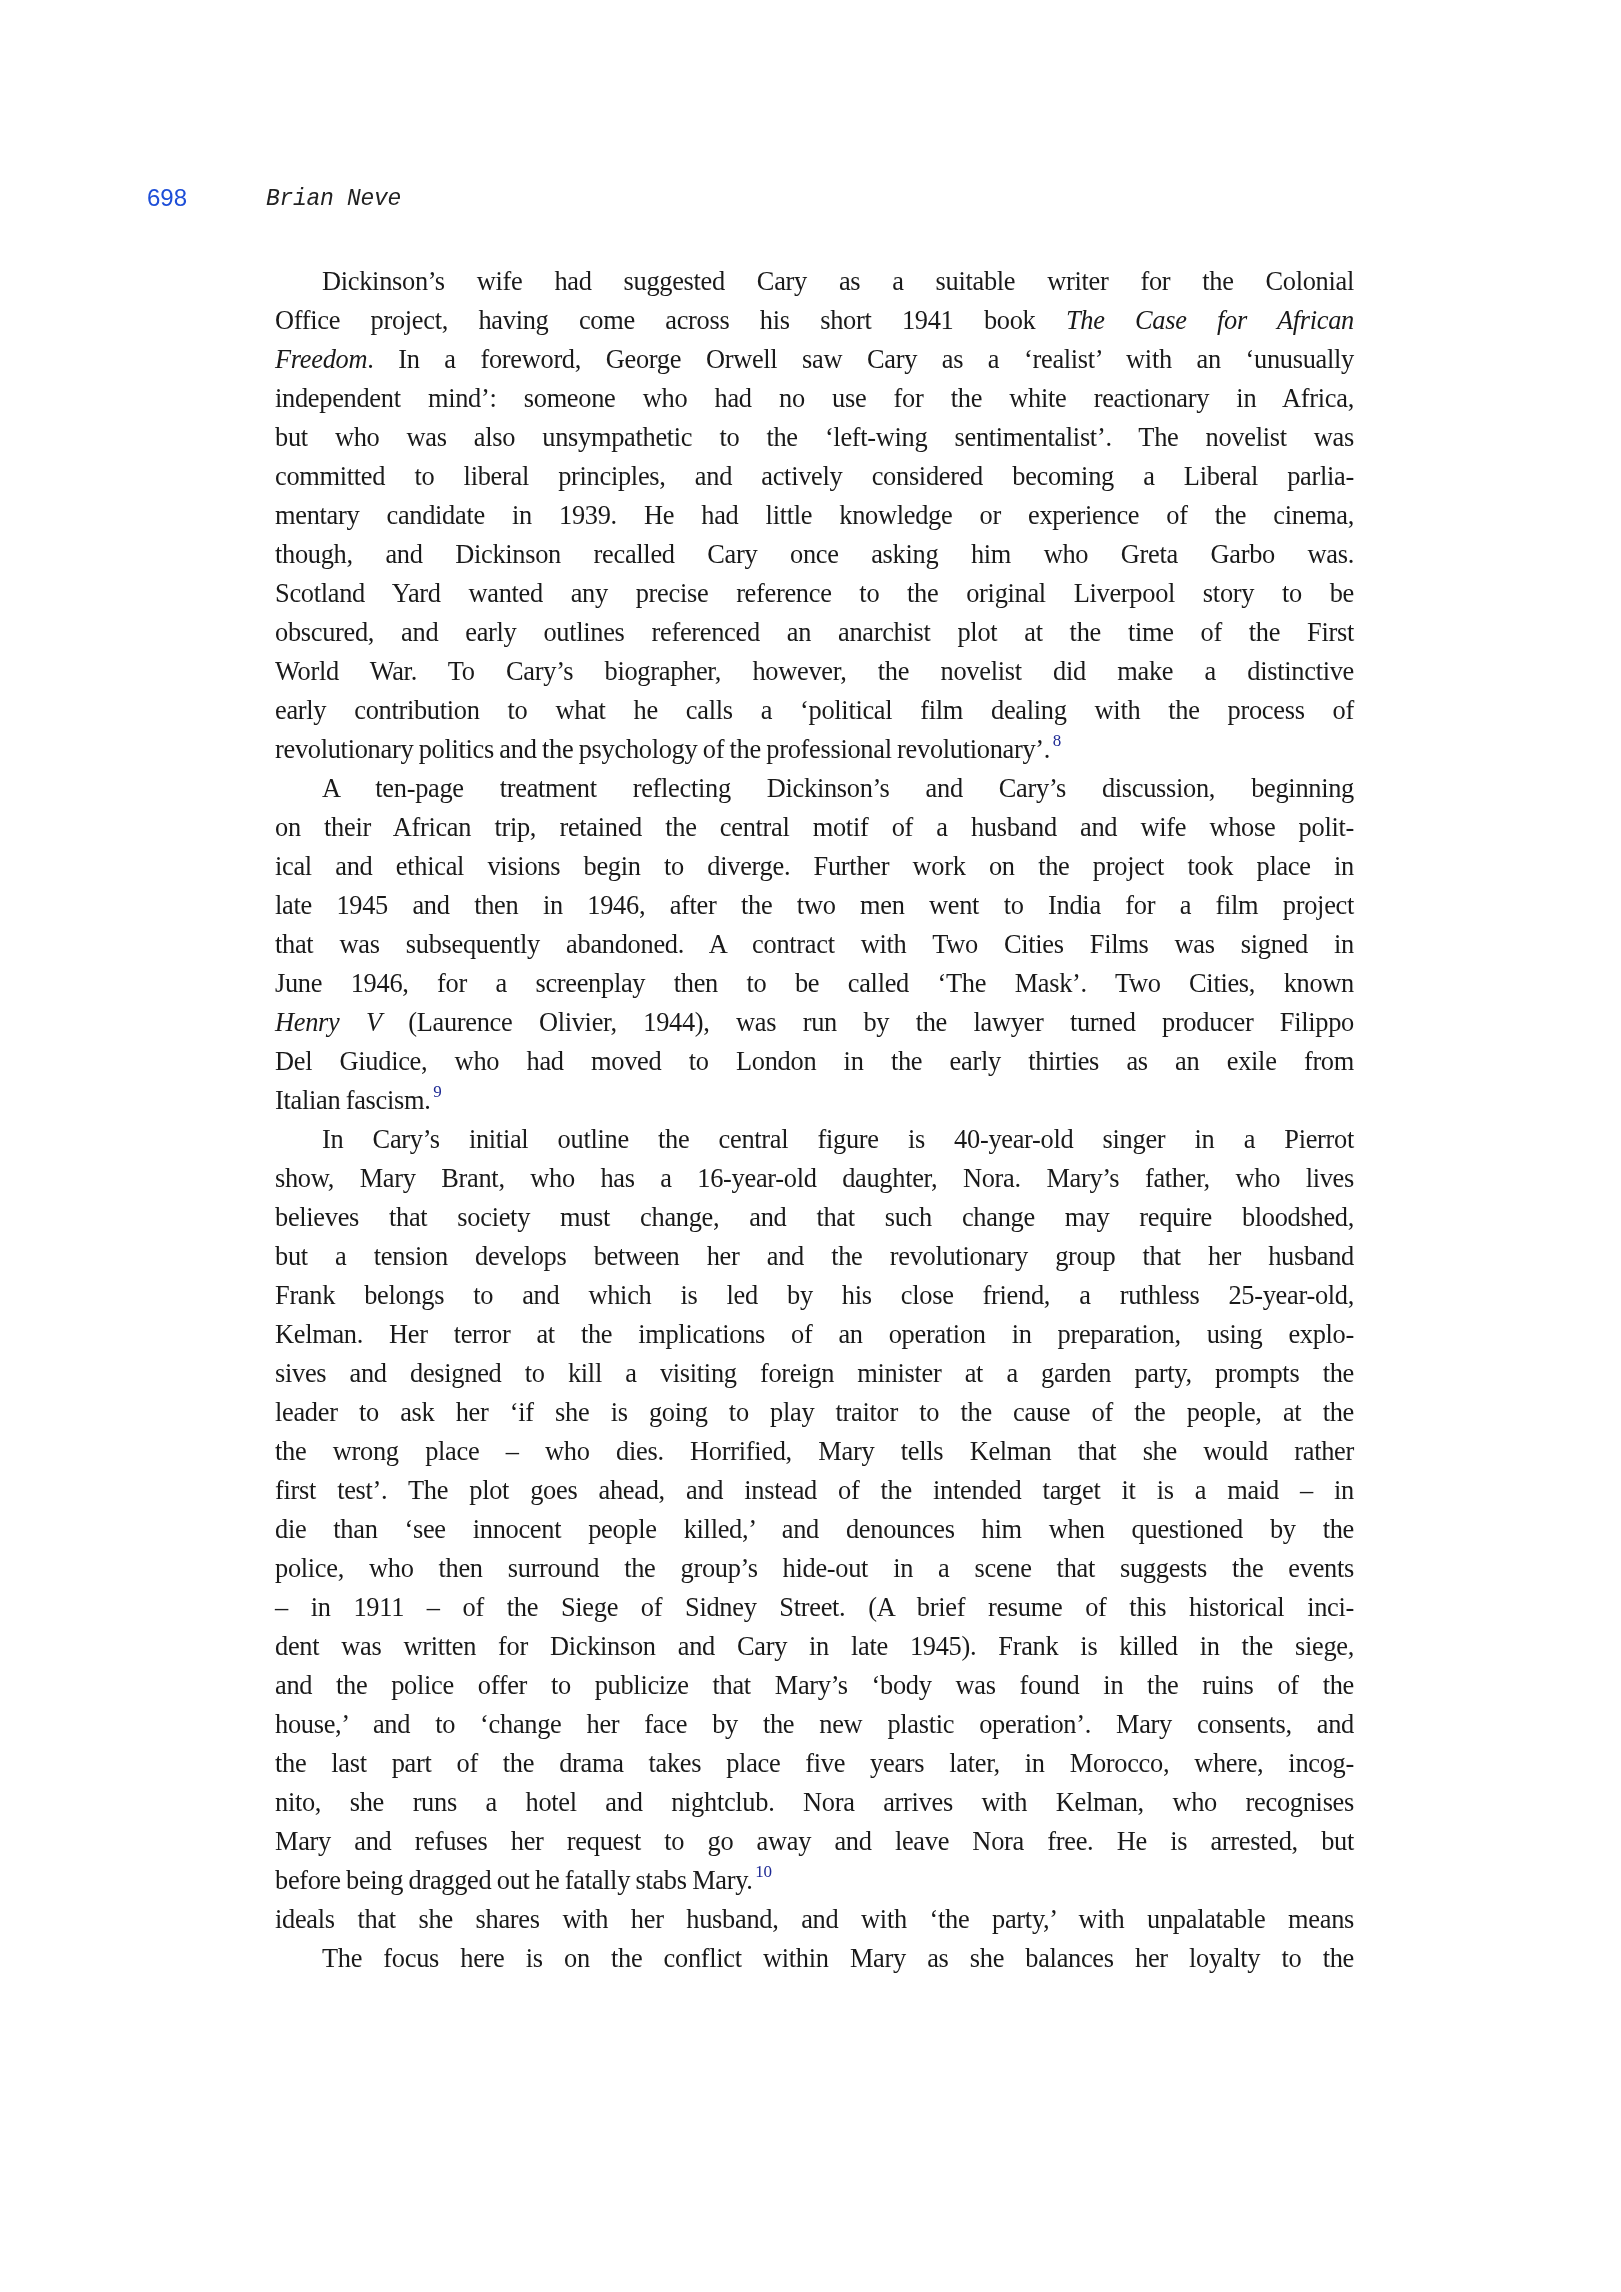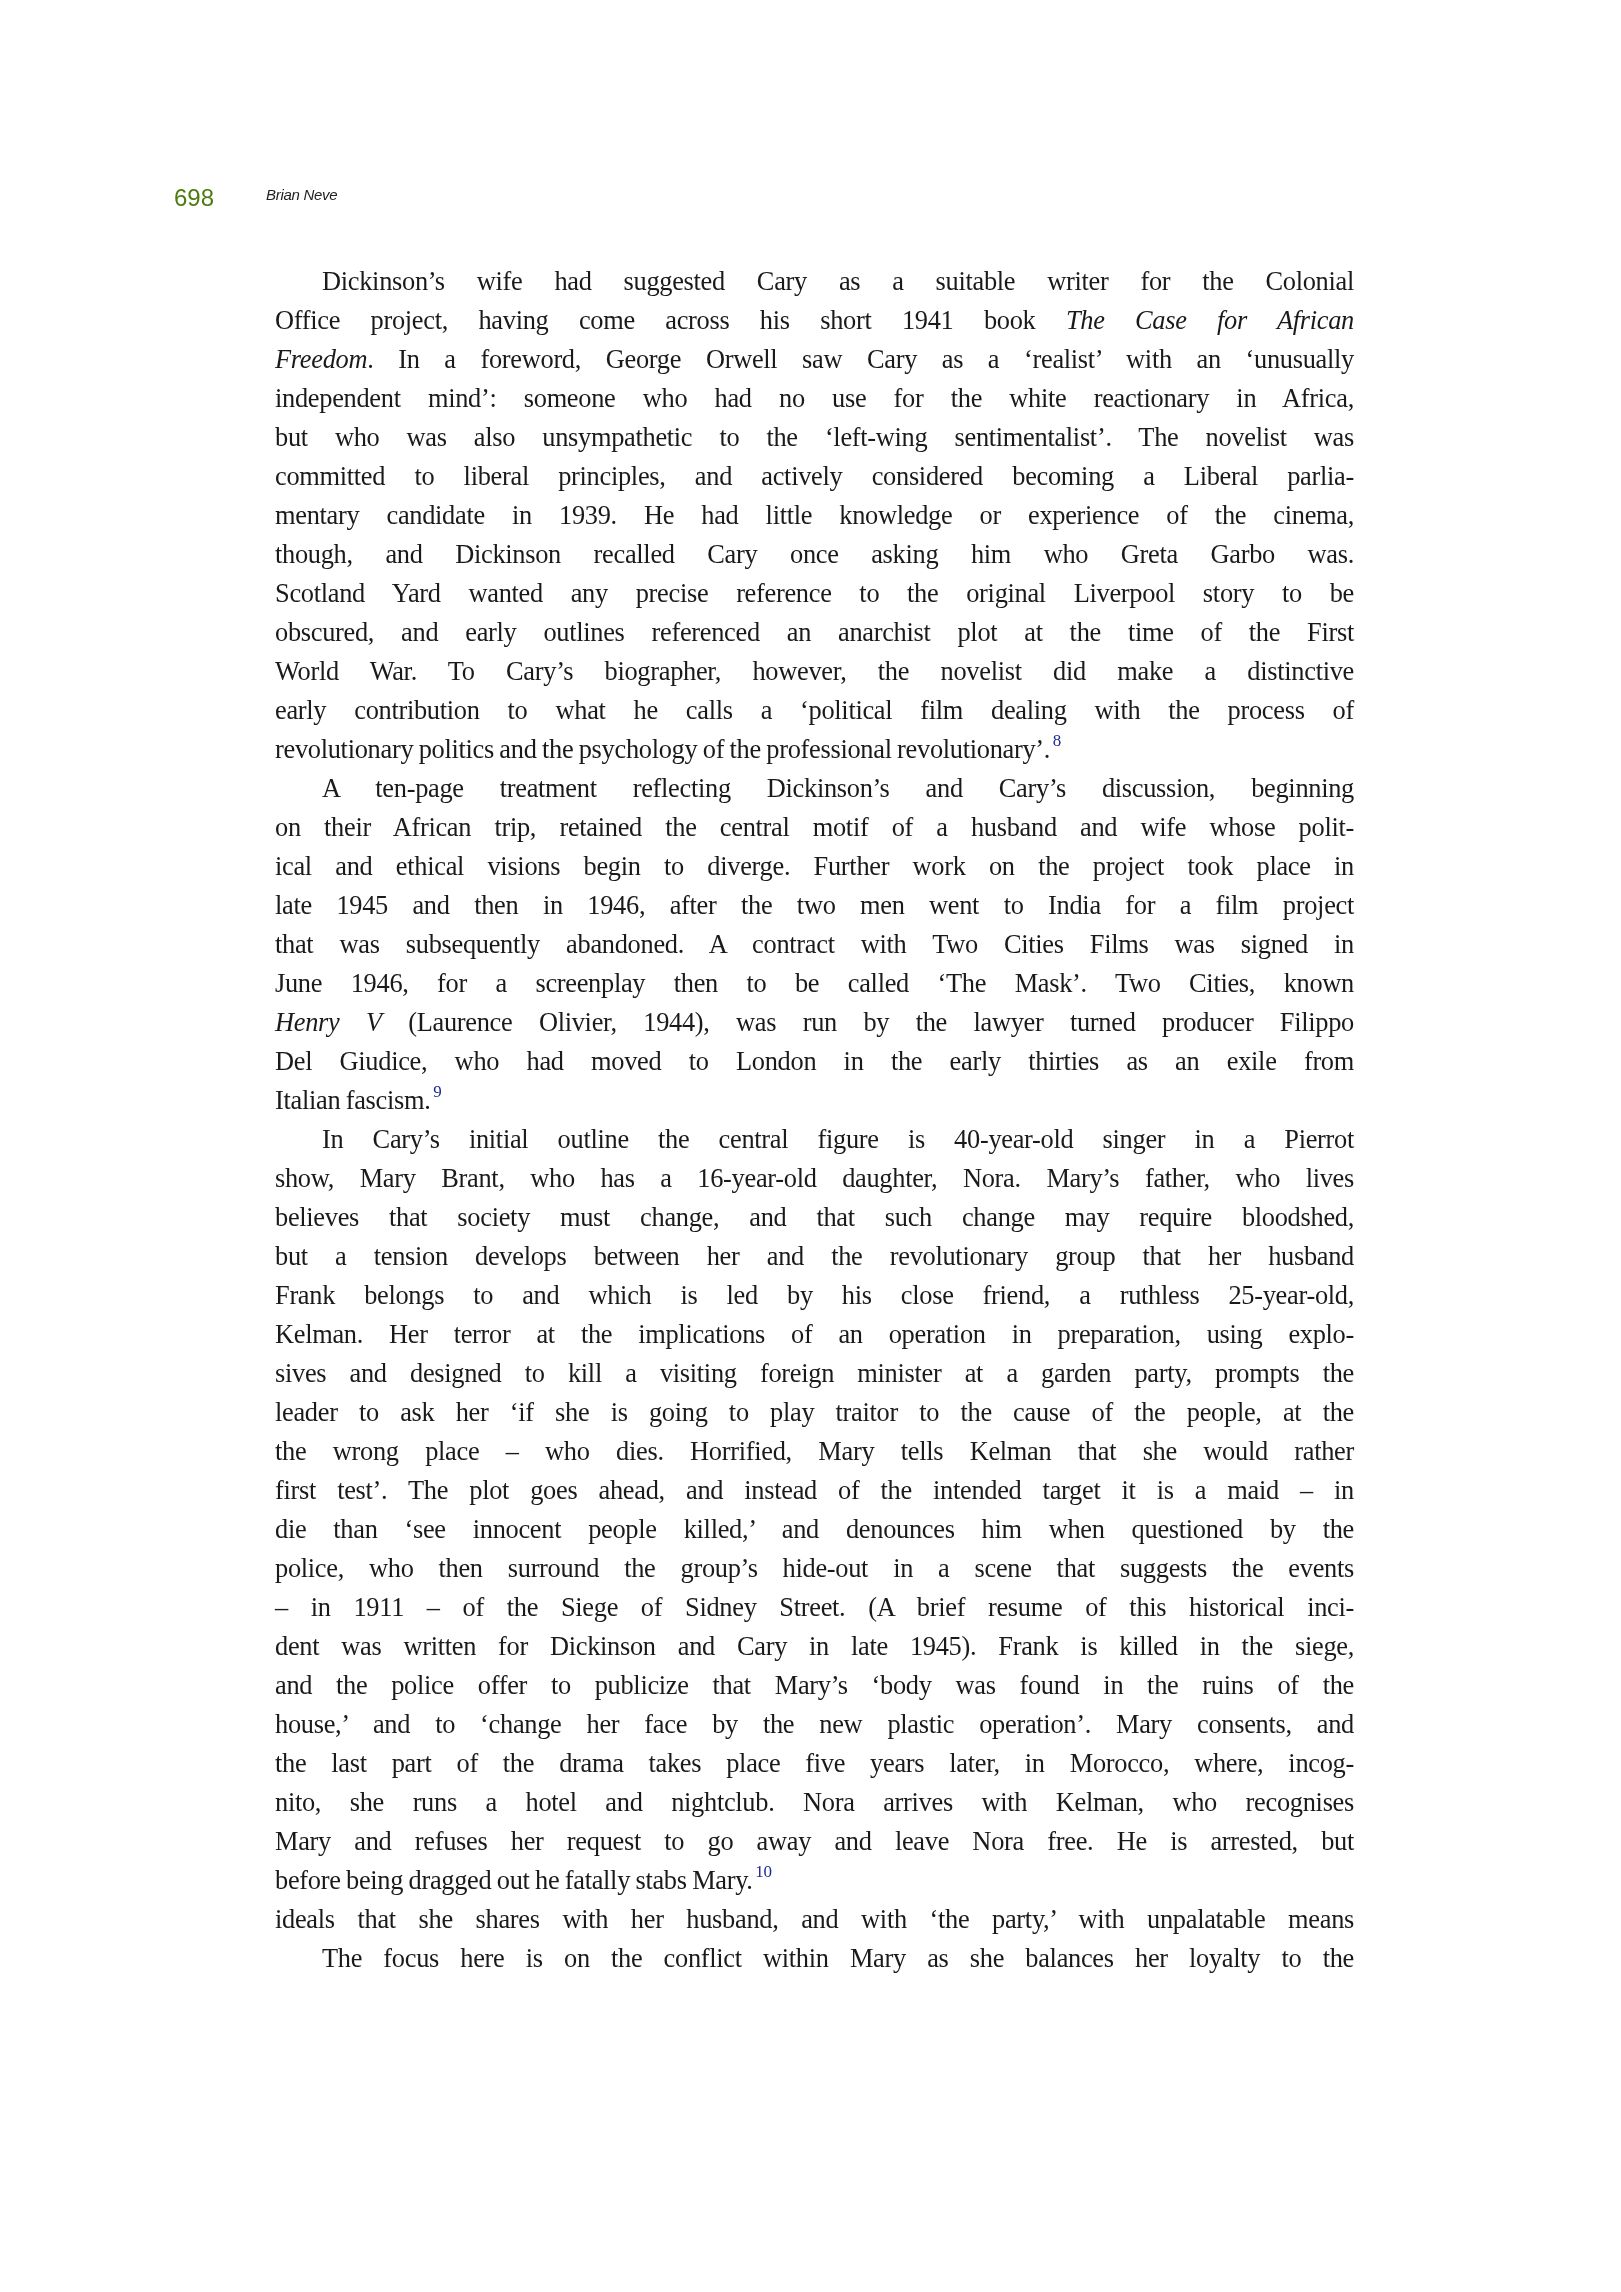--- a/index.html
+++ b/index.html
@@ -1,19 +1,19 @@
 <!DOCTYPE html>
 <html style="font-size:14.3px"><head>
 <meta charset="utf-8">
 <style>
   html, body { margin: 0; padding: 0; background: #ffffff; }
   body { width: 1622px; height: 2293px; position: relative; overflow: hidden; }
   .page-header { position: absolute; top: 184px; left: 0; width: 1622px; height: 36px; }
-  .page-number { position: absolute; left: 174px; top: 0; font-family: "Liberation Sans", sans-serif; font-size: 24px; color: #4d7c0f; }
-  .running-head { position: absolute; left: 266px; top: 1.8px; font-family: Liberation Sans, sans-serif; font-style: italic; font-size: 15px; color: #222; letter-spacing: -0.3px; }
+  .page-number { position: absolute; left: 147px; top: 0; font-family: "Liberation Sans", sans-serif; font-size: 24px; color: #1d4ed8; }
+  .running-head { position: absolute; left: 266px; top: 1.8px; font-family: Liberation Mono, monospace; font-style: italic; font-size: 23px; color: #222; letter-spacing: -0.3px; }
   .body-text { position: absolute; left: 266px; top: 262px; width: 1079px; font-family: "Liberation Serif", serif; font-size: 26.4px; color: #1a1a1a; margin-left: 9px; }
   .line { height: 39px; line-height: 39px; white-space: nowrap; text-align: justify; text-align-last: justify; word-spacing: -0.9px; letter-spacing: -0.3px; transform-origin: left center; }
   .line.last { text-align-last: left; }
   .line.indent { padding-left: 47px; }
   .it { font-style: italic; }
   .fn { color: #1e2a94; font-size: 17px; vertical-align: 11.6px; line-height: 0; margin-left: 2.7px; }
 </style>
 </head>
 <body>
 

